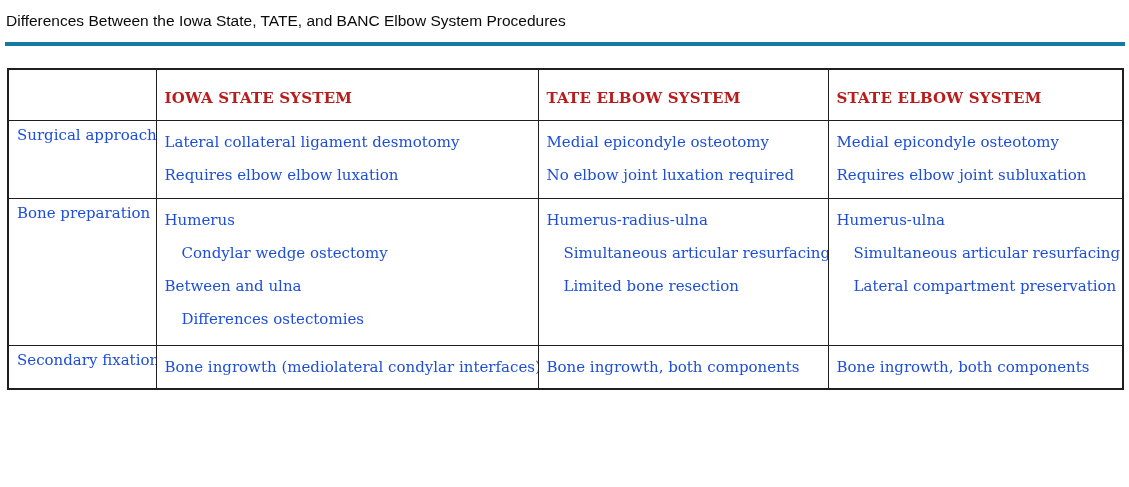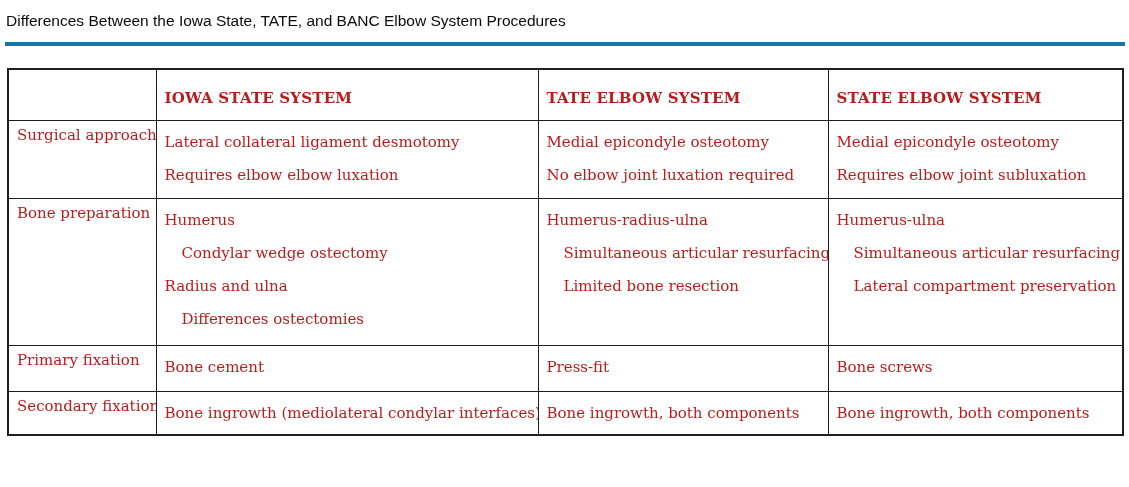--- a/index.html
+++ b/index.html
@@ -36,21 +36,21 @@
     table-layout: fixed;
     width: 1115px;
     margin: 22px 0 0 2px;
     border: 2px solid #1f1f1f;
   }
   table.cmp th, table.cmp td {
     border: 1px solid #1f1f1f;
     vertical-align: top;
     text-align: left;
     font-size: 15px;
-    color: #b91c1c;
+    color: #1d4ed8;
     font-weight: normal;
     padding: 5px 6px 4px 8px;
     overflow: hidden;
   }
   table.cmp thead th {
     vertical-align: middle;
     font-weight: bold;
     color: #b91c1c;
     padding-top: 8px;
     padding-bottom: 2px;
@@ -115,48 +115,36 @@
           <div class="line">Medial epicondyle osteotomy</div>
           <div class="line">Requires elbow joint subluxation</div>
         </td>
       </tr>
 
       <tr class="r-bone">
         <td class="lbl">Bone preparation</td>
         <td>
           <div class="line">Humerus</div>
           <div class="line ind">Condylar wedge ostectomy</div>
-          <div class="line">Radius and ulna</div>
+          <div class="line">Between and ulna</div>
           <div class="line ind">Differences ostectomies</div>
         </td>
         <td>
           <div class="line">Humerus-radius-ulna</div>
           <div class="line ind">Simultaneous articular resurfacing</div>
           <div class="line ind">Limited bone resection</div>
         </td>
         <td>
           <div class="line">Humerus-ulna</div>
           <div class="line ind">Simultaneous articular resurfacing</div>
           <div class="line ind">Lateral compartment preservation</div>
         </td>
       </tr>
 
 
-      <tr class="r-prim">
-        <td class="lbl">Primary fixation</td>
-        <td>
-          <div class="line">Bone cement</div>
-        </td>
-        <td>
-          <div class="line">Press-fit</div>
-        </td>
-        <td>
-          <div class="line">Bone screws</div>
-        </td>
-      </tr>
 
       <tr class="r-seco">
         <td class="lbl">Secondary fixation</td>
         <td>
           <div class="line">Bone ingrowth (mediolateral condylar interfaces)</div>
         </td>
         <td>
           <div class="line">Bone ingrowth, both components</div>
         </td>
         <td>

